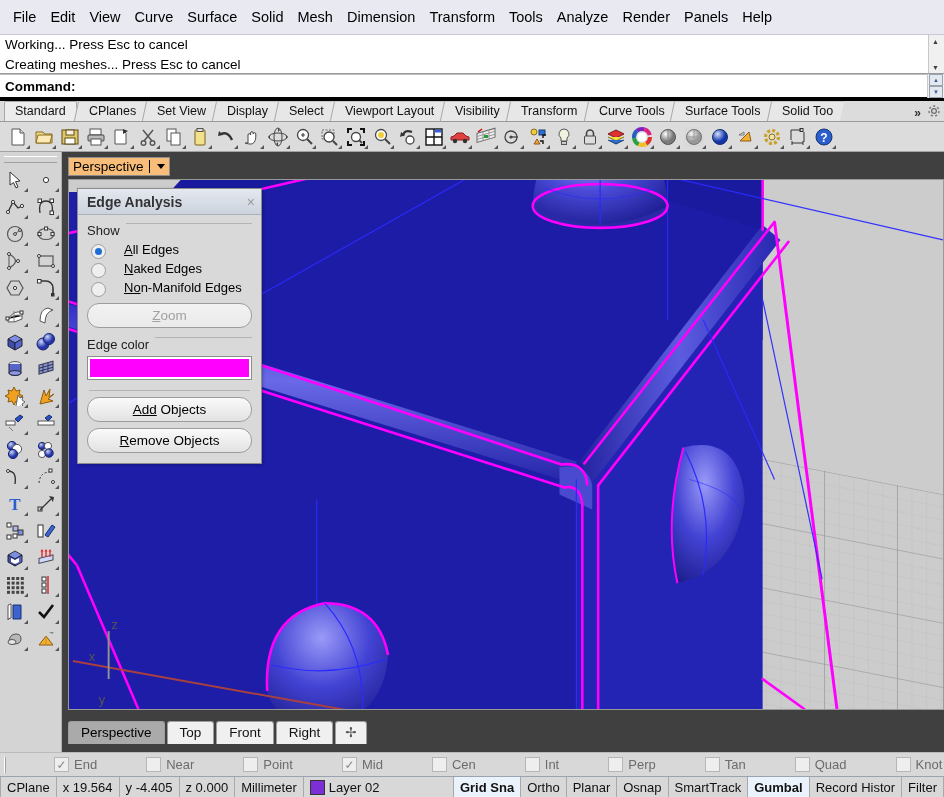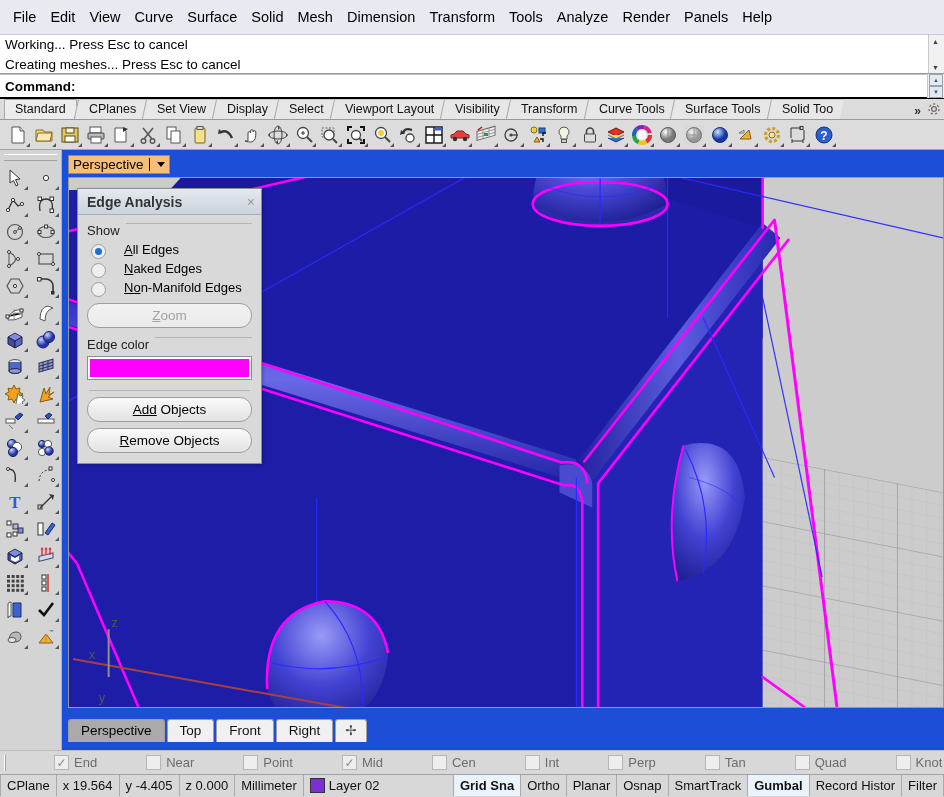--- a/index.html
+++ b/index.html
@@ -17,21 +17,21 @@
     height:35px;background:#e9e9f2;
     border-bottom:1px solid #c9c9d4;
     display:flex;align-items:center;padding-left:6px;
     box-sizing:border-box;
   }
   .menubar .mi{
     padding:2px 7px;font-size:14.5px;color:#000;cursor:default;white-space:nowrap;
   }
 
   
-  .cmdwrap{background:#f0f0f0;border-bottom:2px solid #000000;}
+  .cmdwrap{background:#f0f0f0;border-bottom:4px solid #000000;}
   .cmdhistory{
     position:relative;background:#ffffff;
     border:1px solid #9a9a9a;border-left:0;border-right:0;border-top:0;
     height:38px;overflow:hidden;
   }
   .cmdline-txt{
     font-size:13.5px;padding:1px 5px;line-height:18px;white-space:nowrap;
   }
   .cmdinputrow{
     display:flex;align-items:center;background:#fff;height:22px;
@@ -102,21 +102,21 @@
     width:62px;background:#d4d4d4;border-right:1px solid #b0b0b0;
     padding-top:4px;box-sizing:border-box;
   }
   .sbgrip{height:5px;margin:0 4px 3px 4px;
     border-top:1px solid #fff;border-bottom:1px solid #a0a0a0;}
   .sbrow{display:flex;justify-content:space-around;height:27px;align-items:center;}
   .sbtn{width:28px;height:26px;display:flex;align-items:center;justify-content:center;
     position:relative;}
 
   
-  .viewwrap{flex:1;position:relative;background:#1d4ed8;}
+  .viewwrap{flex:1;position:relative;background:#404040;}
   .vp-title{
     position:absolute;left:6px;top:5px;z-index:40;
     background:#f7bd79;border:1px solid #8c8c8c;
     font-size:13.5px;padding:1px 4px;display:flex;align-items:center;gap:5px;
     color:#000;
   }
   .vp-caret{width:0;height:0;border-left:4px solid transparent;
     border-right:4px solid transparent;border-top:5px solid #000;margin-left:2px;}
   .vp-sep{width:1px;height:13px;background:#000;}
   .vp-canvas{

